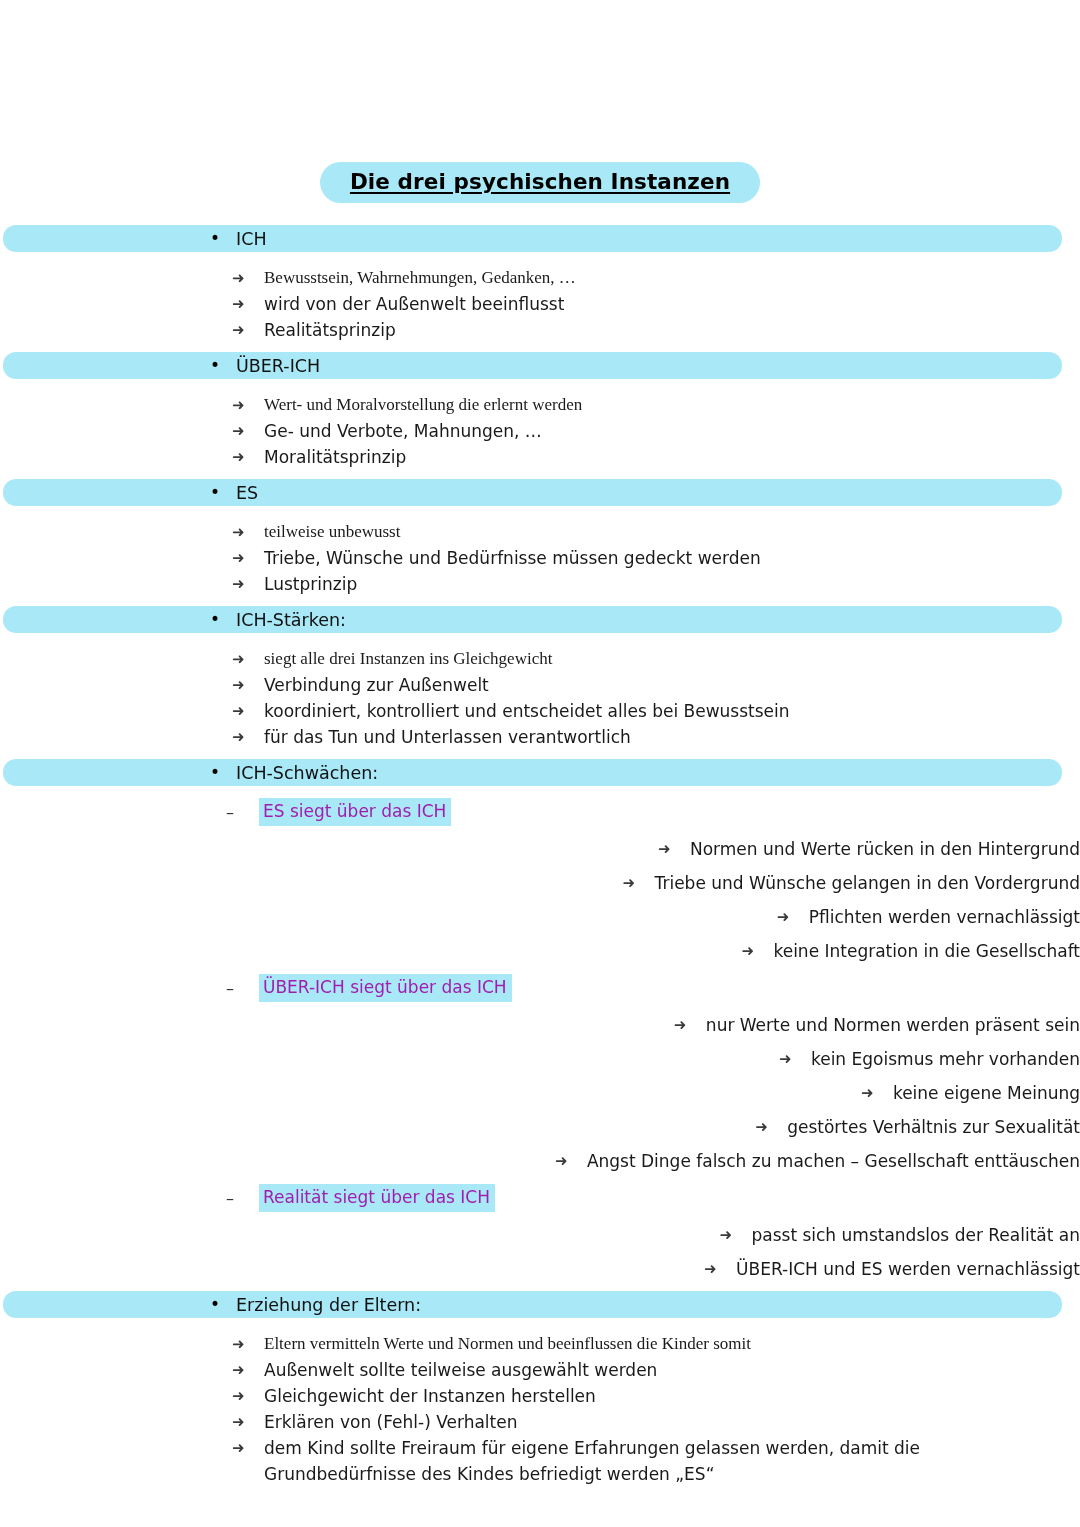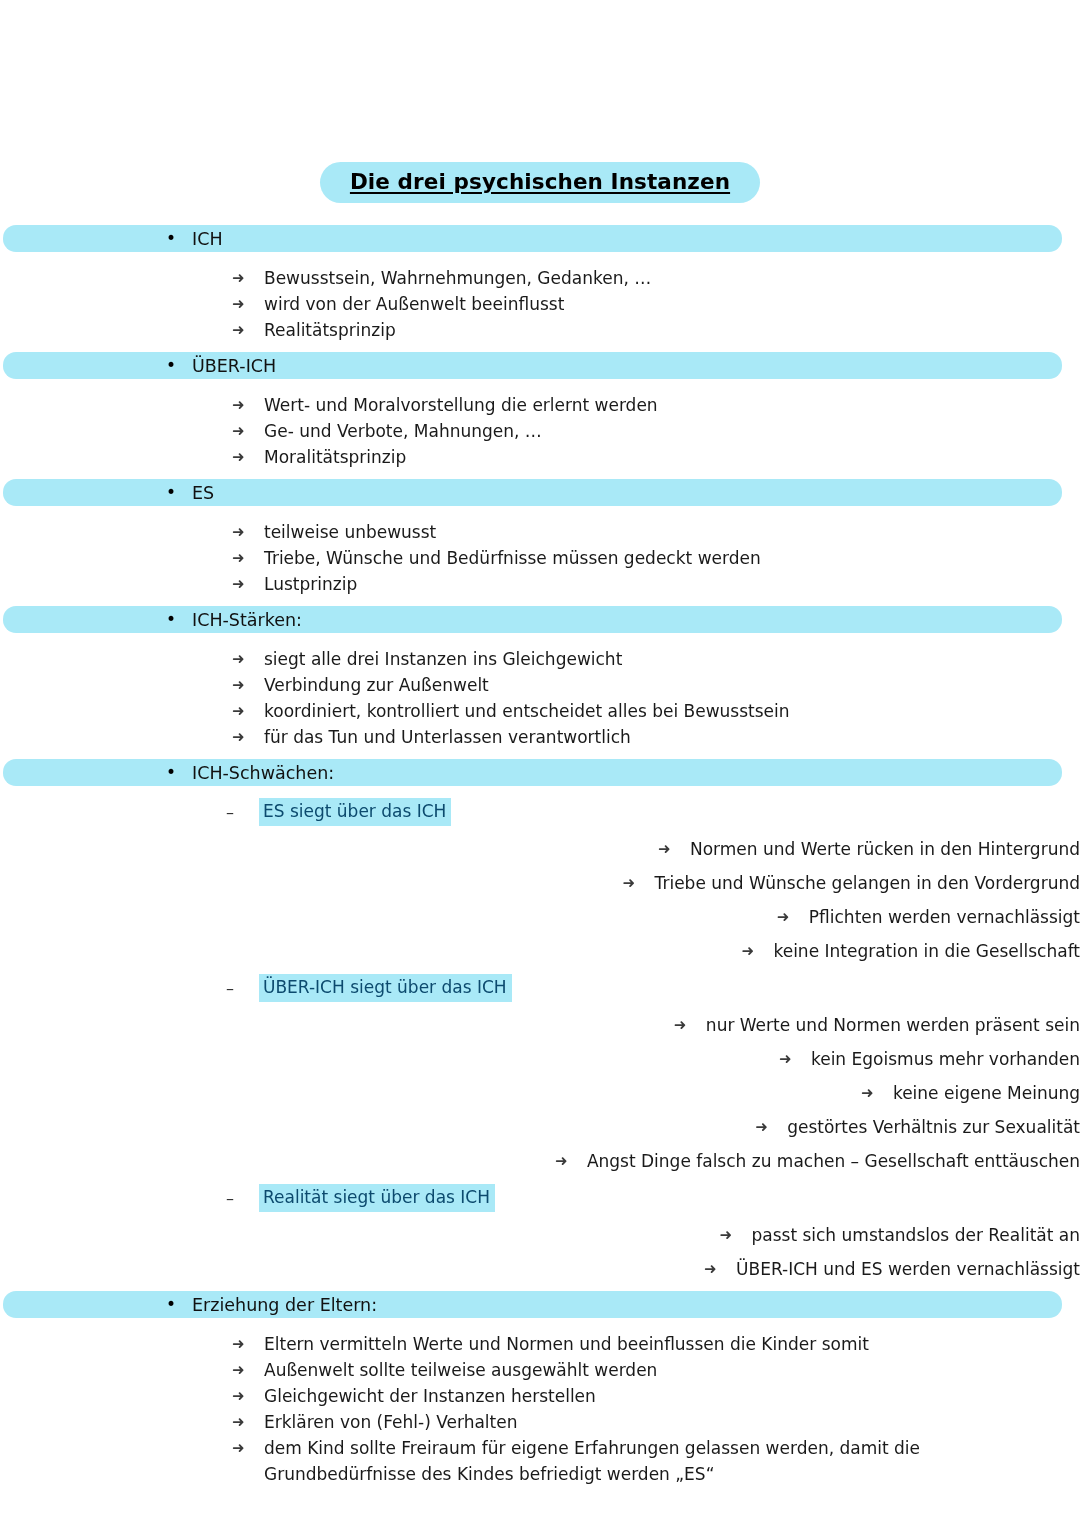--- a/index.html
+++ b/index.html
@@ -63,20 +63,21 @@
     height: 27px;
     background: #a9e9f7;
     border-radius: 13px;
   }
   .l1-inner {
     position: relative;
     display: flex;
     align-items: center;
     height: 27px;
     padding-left: 166px;
+    margin-left: 44px;
   }
   .l1-bullet {
     width: 14px;
     flex: 0 0 14px;
     font-size: 17px;
     line-height: 1;
     color: #000;
     text-align: left;
   }
   .l1-bullet::before { content: "\2022"; }
@@ -86,21 +87,21 @@
     margin-left: 12px;
     white-space: nowrap;
   }
 
   
   .l2-row {
     display: flex;
     align-items: flex-start;
     padding-left: 232px;
   }
-  .l2-row.first { margin-top: 11px; }
+  .l2-row.first { margin-top: 11px; font-family: Liberation Serif, serif; }
   .arrow {
     flex: 0 0 32px;
     font-size: 15px;
     line-height: 26px;
     color: #3a3a3a;
   }
   .arrow::before { content: "\279C"; }
   .l2-text {
     font-size: 17px;
     line-height: 26px;
@@ -120,21 +121,21 @@
     font-size: 16px;
     line-height: 25px;
     color: #333;
   }
   .dash::before { content: "\2013"; }
   .l2d-text {
     font-size: 17px;
     line-height: 25px;
     background: #a9e9f7;
     padding: 1px 5px 2px 4px;
-    color: #0c4a6e;
+    color: #a21caf;
     white-space: nowrap;
   }
 
   
   .l3-row {
     display: flex;
     align-items: flex-start;
     padding-left: 297px;
     margin-top: 8px;
     justify-content: flex-end;

